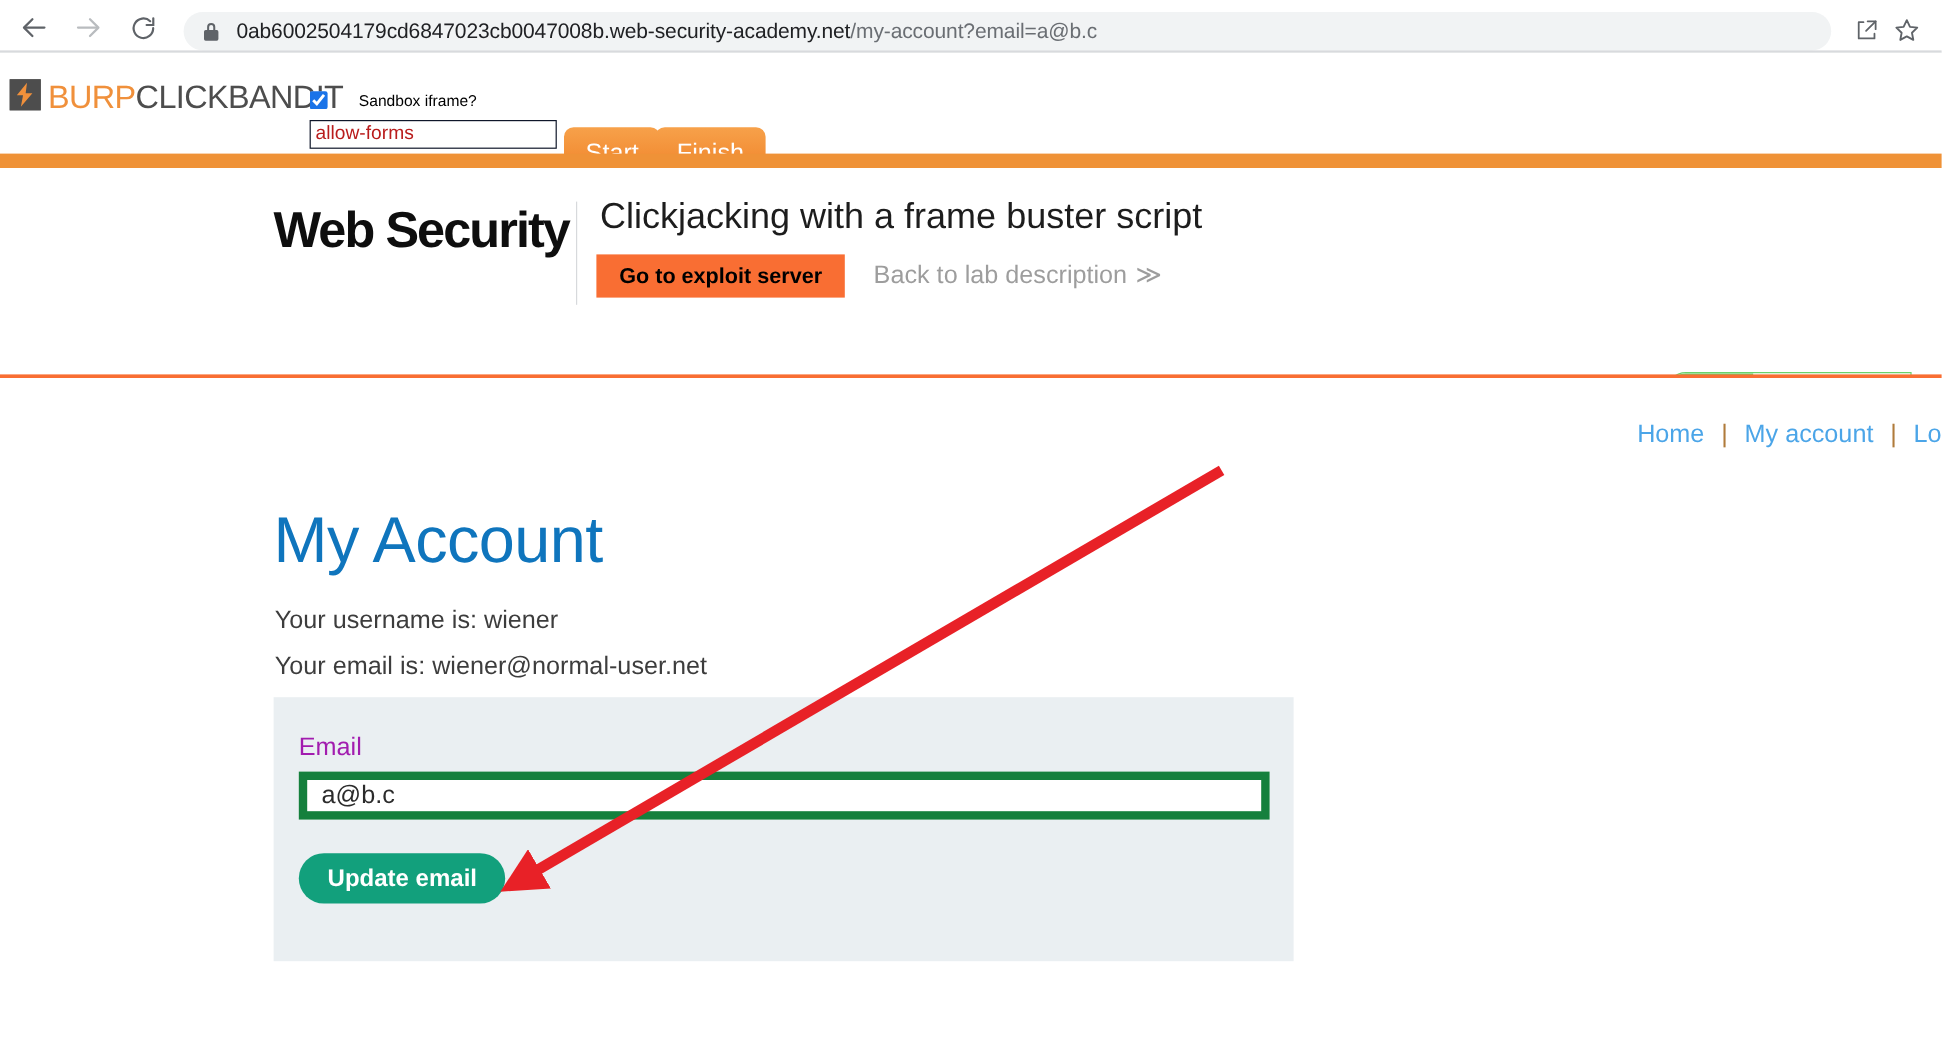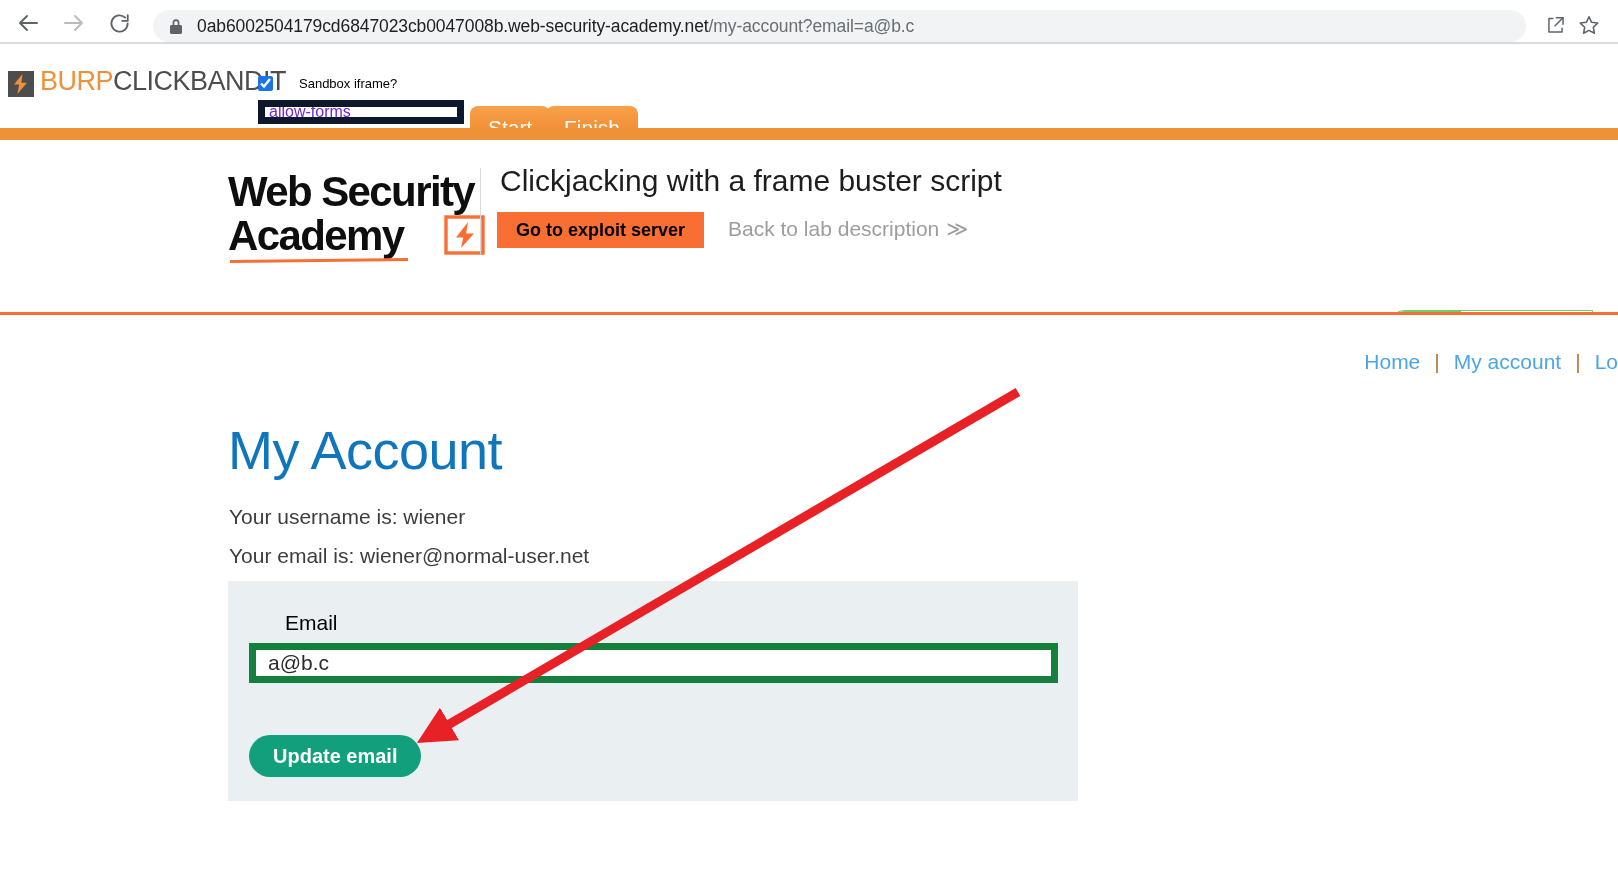--- a/index.html
+++ b/index.html
@@ -68,21 +68,21 @@
   
   #clickbandit-toolbar {
     position: absolute;
     left: 0; top: 44px;
     width: 1618px; height: 84px;
     background: #ffffff;
   }
   #burp-logo {
     position: absolute;
     left: 8px; top: 22px;
-    display: flex; align-items: flex-end;
+    display: flex; align-items: flex-start;
   }
   #burp-logo-mark {
     width: 26px; height: 26px;
     background: #4d4d4d;
     position: relative;
     margin-right: 6px;
     flex: 0 0 auto;
   }
   #burp-logo-mark svg { position: absolute; left: 0; top: 0; }
   #burp-wordmark {
@@ -112,23 +112,23 @@
     color: #000000;
     white-space: nowrap;
     padding-left: 20px;
   }
   #sandbox-value-input {
     margin-top: 6px;
     width: 206px;
     height: 24px;
     font-size: 16px;
     font-family: "Liberation Sans", sans-serif;
-    color: #6d28d9;
+    color: #b91c1c;
     padding: 1px 4px;
-    border: 7px solid #0f172a;
+    border: 1px solid #0f172a;
     background: #fff;
     border-radius: 0;
   }
 
   .cb-action-button {
     position: absolute;
     top: 62px;
     height: 44px;
     border: none;
     border-radius: 8px;
@@ -300,38 +300,37 @@
   #email-form-panel {
     position: absolute;
     left: 228px; top: 266px;
     width: 850px; height: 220px;
     background: #eaeff2;
   }
   #email-field-label {
     position: absolute;
     left: 21px; top: 30px;
     font-size: 21px;
-    color: #000000;
-    margin-left: 36px;
+    color: #a21caf;
   }
   #email-input {
     position: absolute;
     left: 21px; top: 62px;
     width: 809px; height: 40px;
     border: 7px solid #15803d;
     background: #ffffff;
     font-size: 21px;
     font-family: "Liberation Sans", sans-serif;
     color: #2b2b2b;
     padding: 0 12px;
     border-radius: 0;
   }
   #update-email-button {
     position: absolute;
-    left: 21px; top: 154px;
+    left: 21px; top: 130px;
     height: 42px;
     background: #12a07c;
     color: #ffffff;
     border: none;
     border-radius: 21px;
     font-size: 20px;
     font-weight: 700;
     font-family: "Liberation Sans", sans-serif;
     padding: 0 24px;
     cursor: pointer;
@@ -417,30 +416,20 @@
 
   <button class="cb-action-button" id="start-button">Start</button>
   <button class="cb-action-button" id="finish-button">Finish</button>
 </div>
 
 <div id="academy-top-bar"></div>
 
 <div id="academy-header">
   <div id="academy-logo">
     <div id="academy-logo-text">Web Security</div>
-    <div id="academy-logo-text" style="position:relative;">
-      <span>Academy</span>
-      <span id="academy-logo-underline"></span>
-      <span id="academy-logo-bolt">
-        <svg width="42" height="42" viewBox="0 0 42 42">
-          <rect x="2" y="3" width="37" height="36" fill="none" stroke="#f96e33" stroke-width="3.4"></rect>
-          <path d="M24 8 L12 23.5 h7.3 L17 34 L30 19.5 h-7.8 Z" fill="#f96e33"></path>
-        </svg>
-      </span>
-    </div>
   </div>
 
   <div id="academy-divider"></div>
 
   <div id="lab-title">Clickjacking with a frame buster script</div>
 
   <button id="exploit-server-button">Go to exploit server</button>
 
   <a id="back-to-lab-link" href="#"><span>Back to lab description</span><span id="back-to-lab-chevrons">≫</span></a>
 

